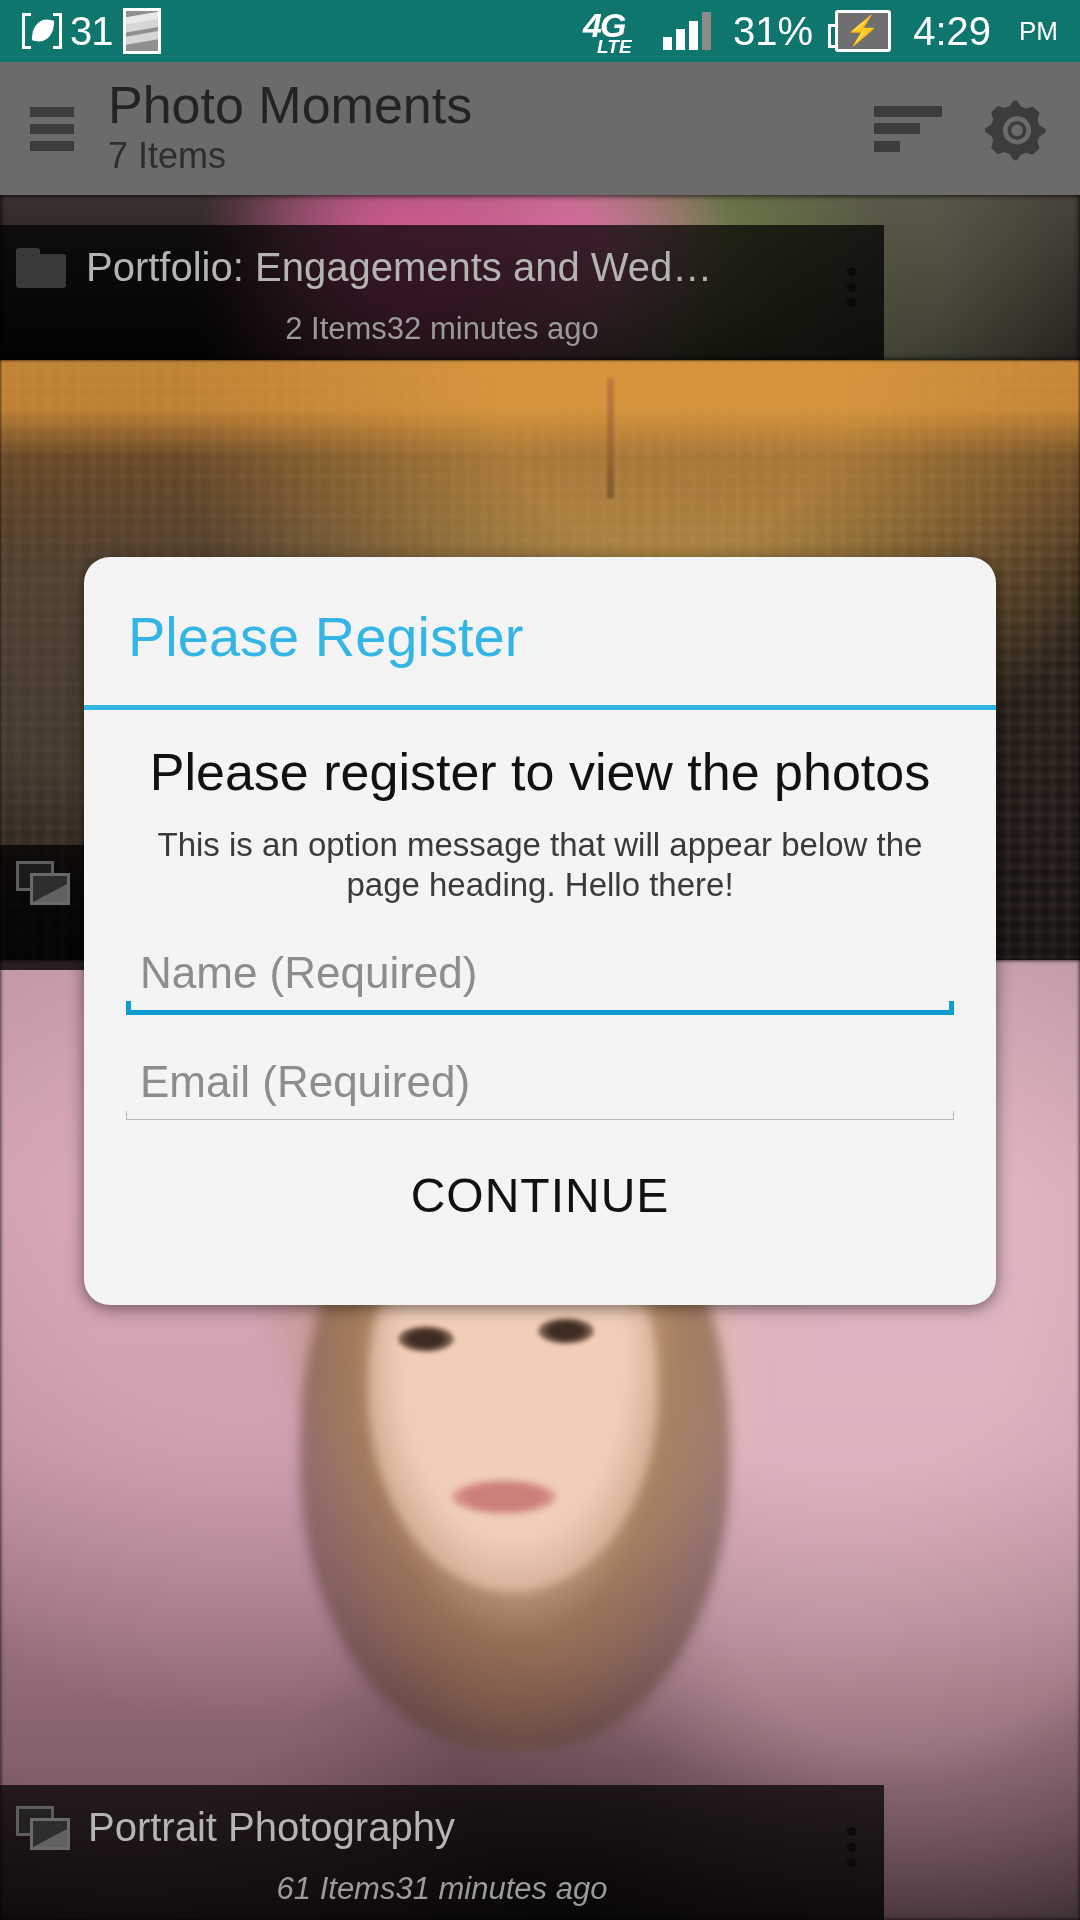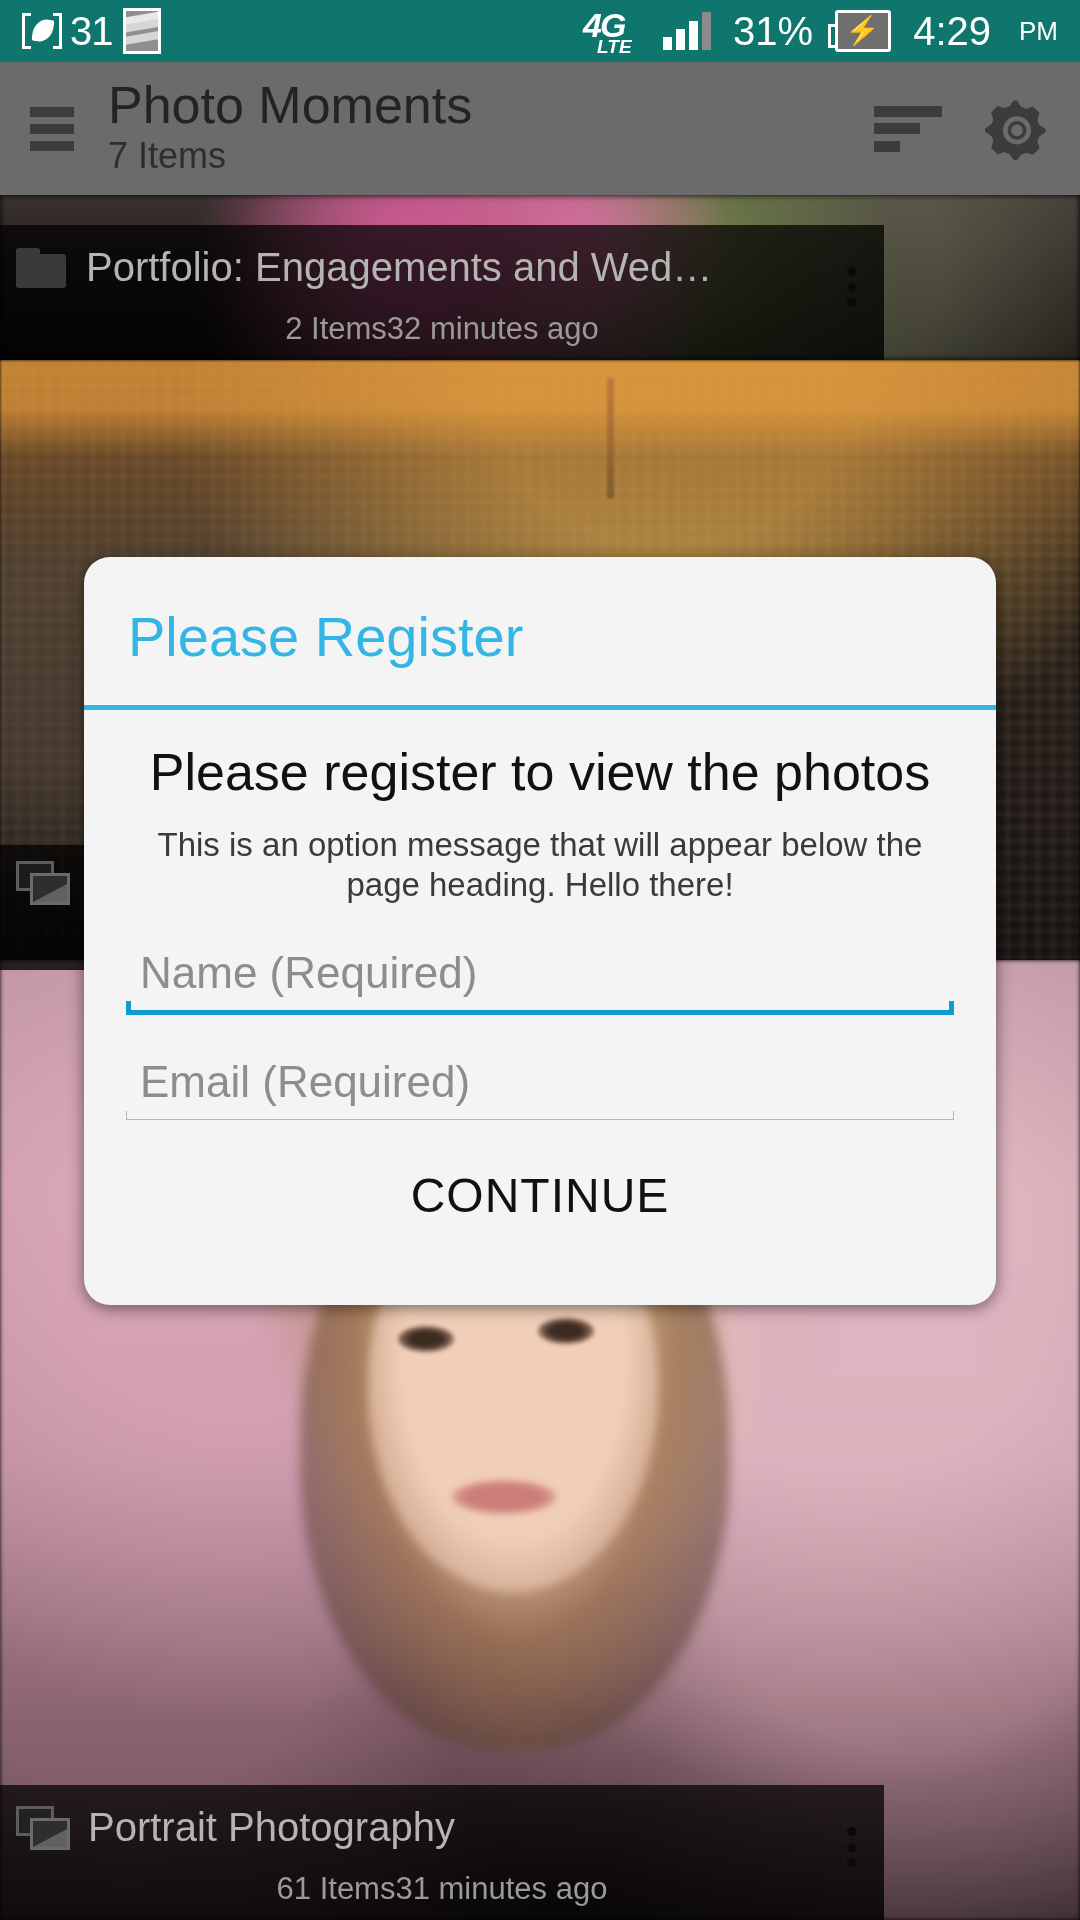--- a/index.html
+++ b/index.html
@@ -116,21 +116,21 @@
   #row1 .row-meta { top:86px; }
   #row1 .ic-dots { top:42px; }
 
   #row2 { top:845px; height:125px; }
   #row2 .row-title-line { top:16px; }
   #row2 .row-meta { top:78px; }
   #row2 .ic-dots { top:36px; }
 
   #row3 { top:1785px; height:135px; }
   #row3 .row-title-line { top:20px; }
-  #row3 .row-meta { top:86px; }
+  #row3 .row-meta { top:86px;font-style:italic; }
   #row3 .ic-dots { top:42px; }
 
   
   #statusbar {
     position:absolute; top:0; left:0; width:1080px; height:62px;
     background:#0f766e; color:#fff;
     display:flex; align-items:center; padding:0 22px;
   }
   #statusbar .left, #statusbar .right { display:flex; align-items:center; }
   #statusbar .right { margin-left:auto; gap:22px; }

